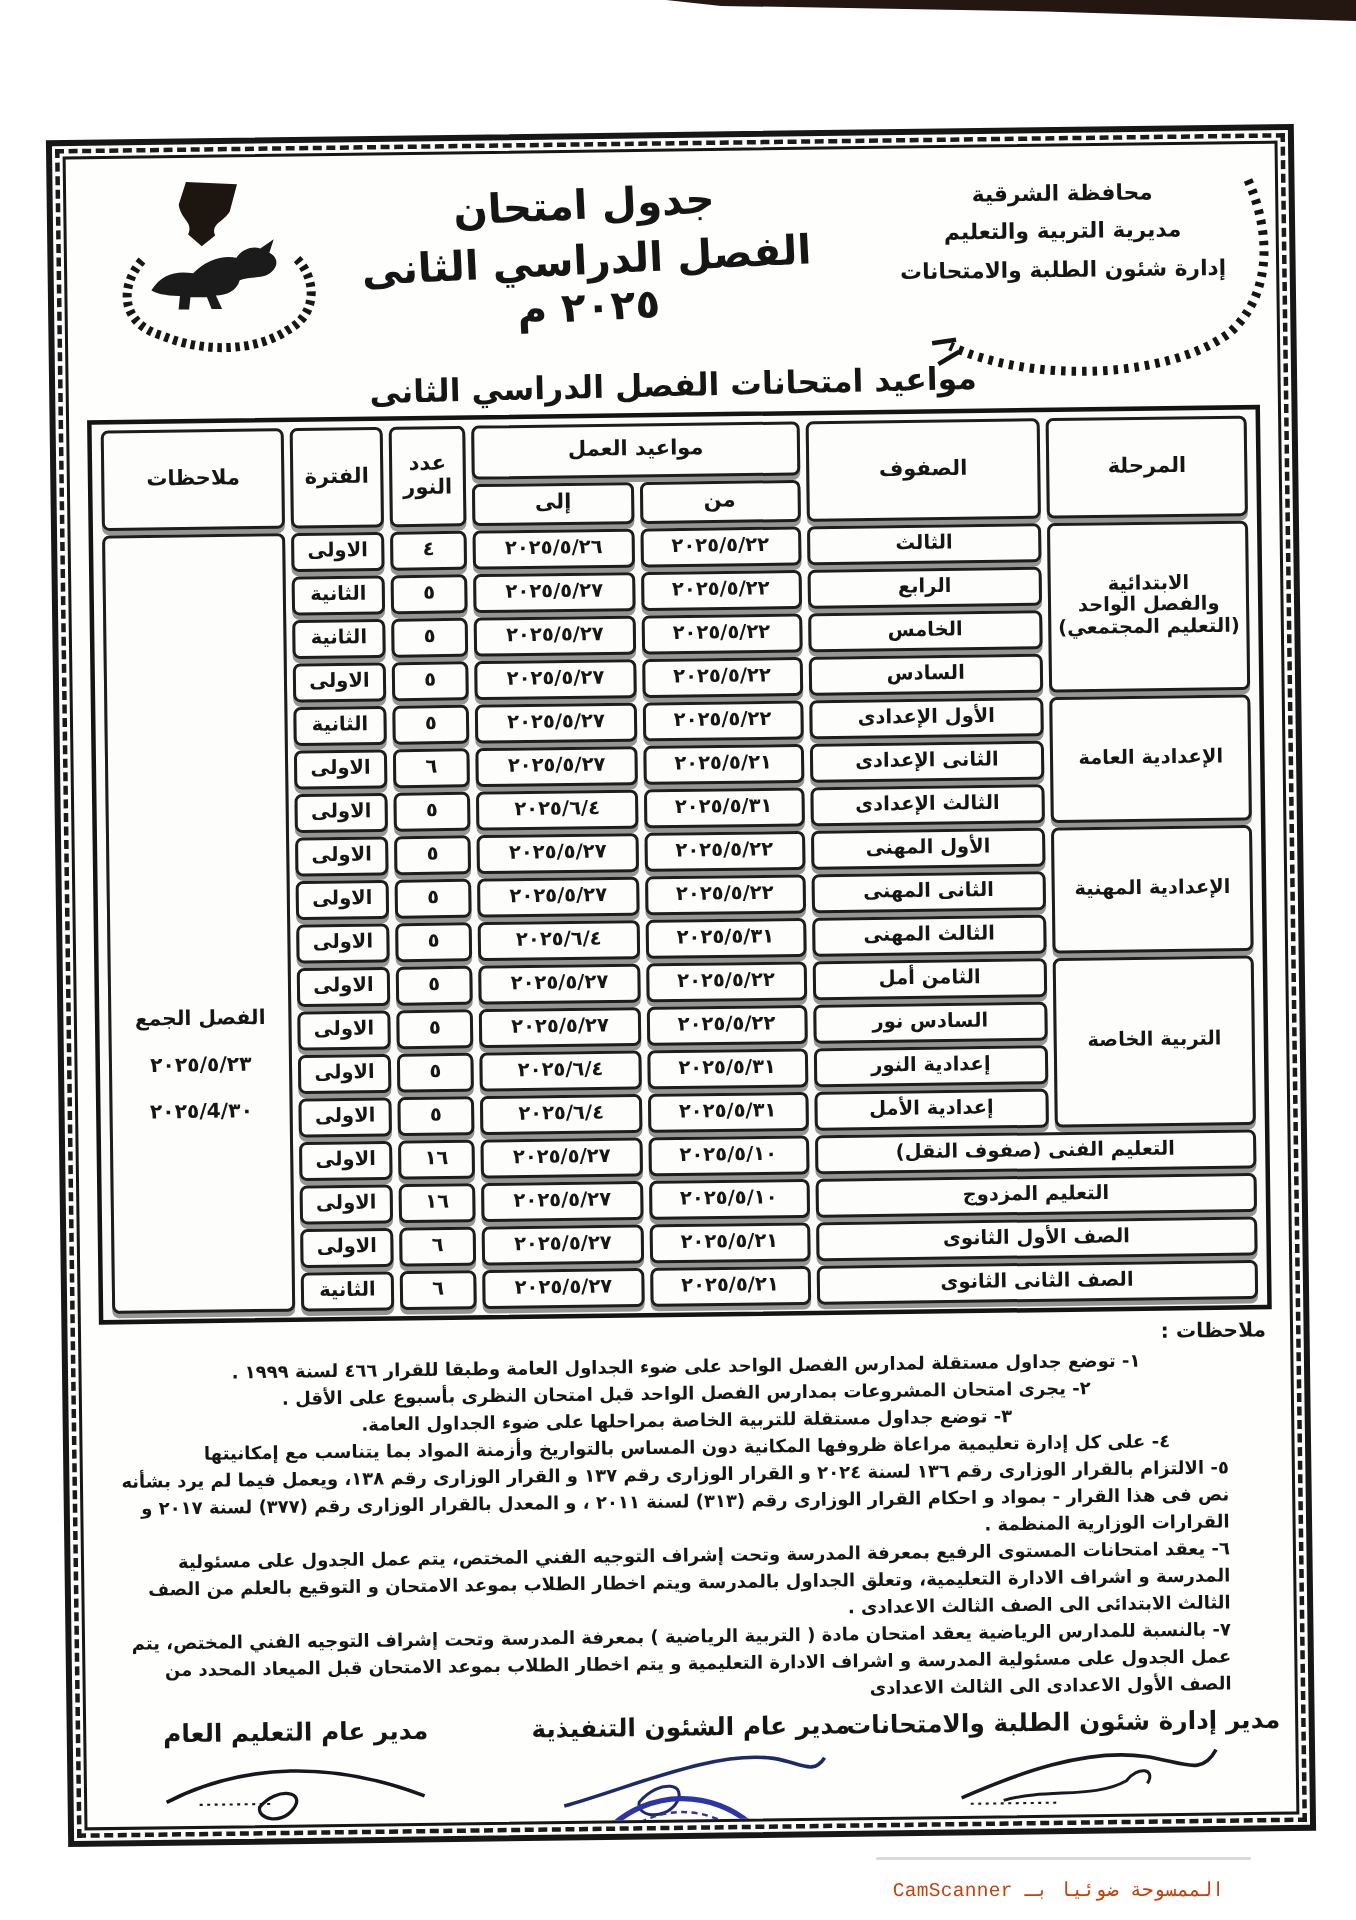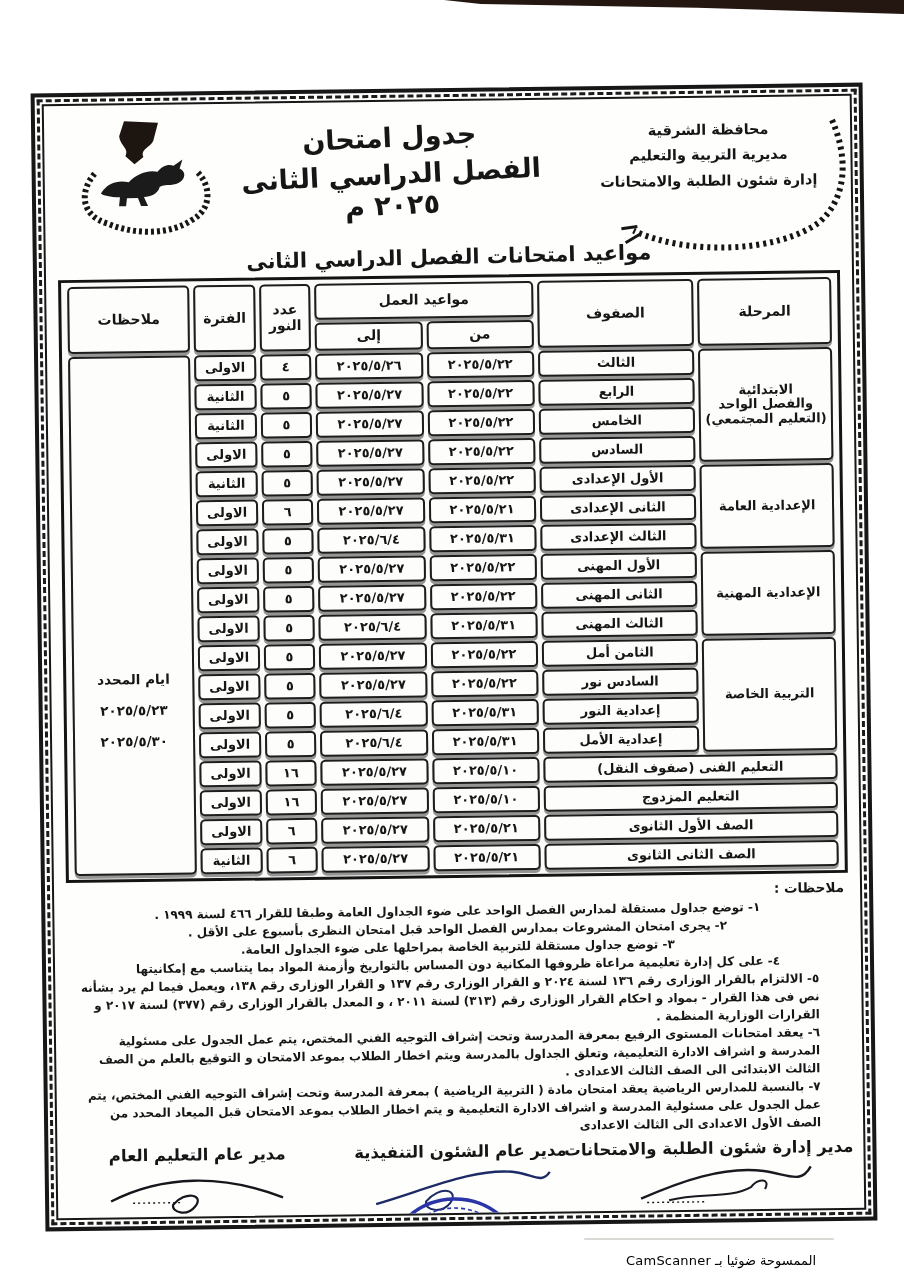--- a/index.html
+++ b/index.html
@@ -14,21 +14,21 @@
     position:absolute;top:0;right:0;width:460px;height:14px;
     background:#241712;
     clip-path:polygon(0 0,100% 0,100% 100%,55% 55%,8% 28%);
   }
   .scan-line{
     position:absolute;top:1238px;right:70px;width:250px;height:2px;
     background:#d9d9d6;border-radius:2px;
   }
   .watermark{
     position:absolute;bottom:12px;right:88px;
-    font-size:13px;color:#000000;font-weight:normal;letter-spacing:.2px;
+    font-size:13px;color:#c2410c;font-weight:normal;letter-spacing:.2px;font-family:Liberation Mono, monospace;
   }
   
   .page{
     position:absolute;left:38px;top:88px;width:832px;height:1138px;
     background:#fefefd;
     border:4px solid #171717;
     padding:2px;box-sizing:border-box;
     transform:rotate(-0.75deg);
     transform-origin:50% 50%;
   }
@@ -158,23 +158,23 @@
           <td rowspan="4" class="cell-stage">الابتدائية
 والفصل الواحد
 (التعليم المجتمعي)</td>
           <td>الثالث</td>
           <td class="c-date cell-date">٢٠٢٥/٥/٢٢</td>
           <td class="c-date cell-date">٢٠٢٥/٥/٢٦</td>
           <td>٤</td>
           <td>الاولى</td>
           <td rowspan="18" class="cell-notes">
             <div class="side-note">
-              <span>ايام المحدد</span>
+              <span>الفصل الجمع</span>
               <span class="d">٢٠٢٥/٥/٢٣</span>
-              <span class="d">٢٠٢٥/٥/٣٠</span>
+              <span class="d">٢٠٢٥/4/٣٠</span>
             </div>
           </td>
         </tr>
         <tr>
           <td>الرابع</td>
           <td class="c-date cell-date">٢٠٢٥/٥/٢٢</td>
           <td class="c-date cell-date">٢٠٢٥/٥/٢٧</td>
           <td>٥</td>
           <td>الثانية</td>
         </tr>

